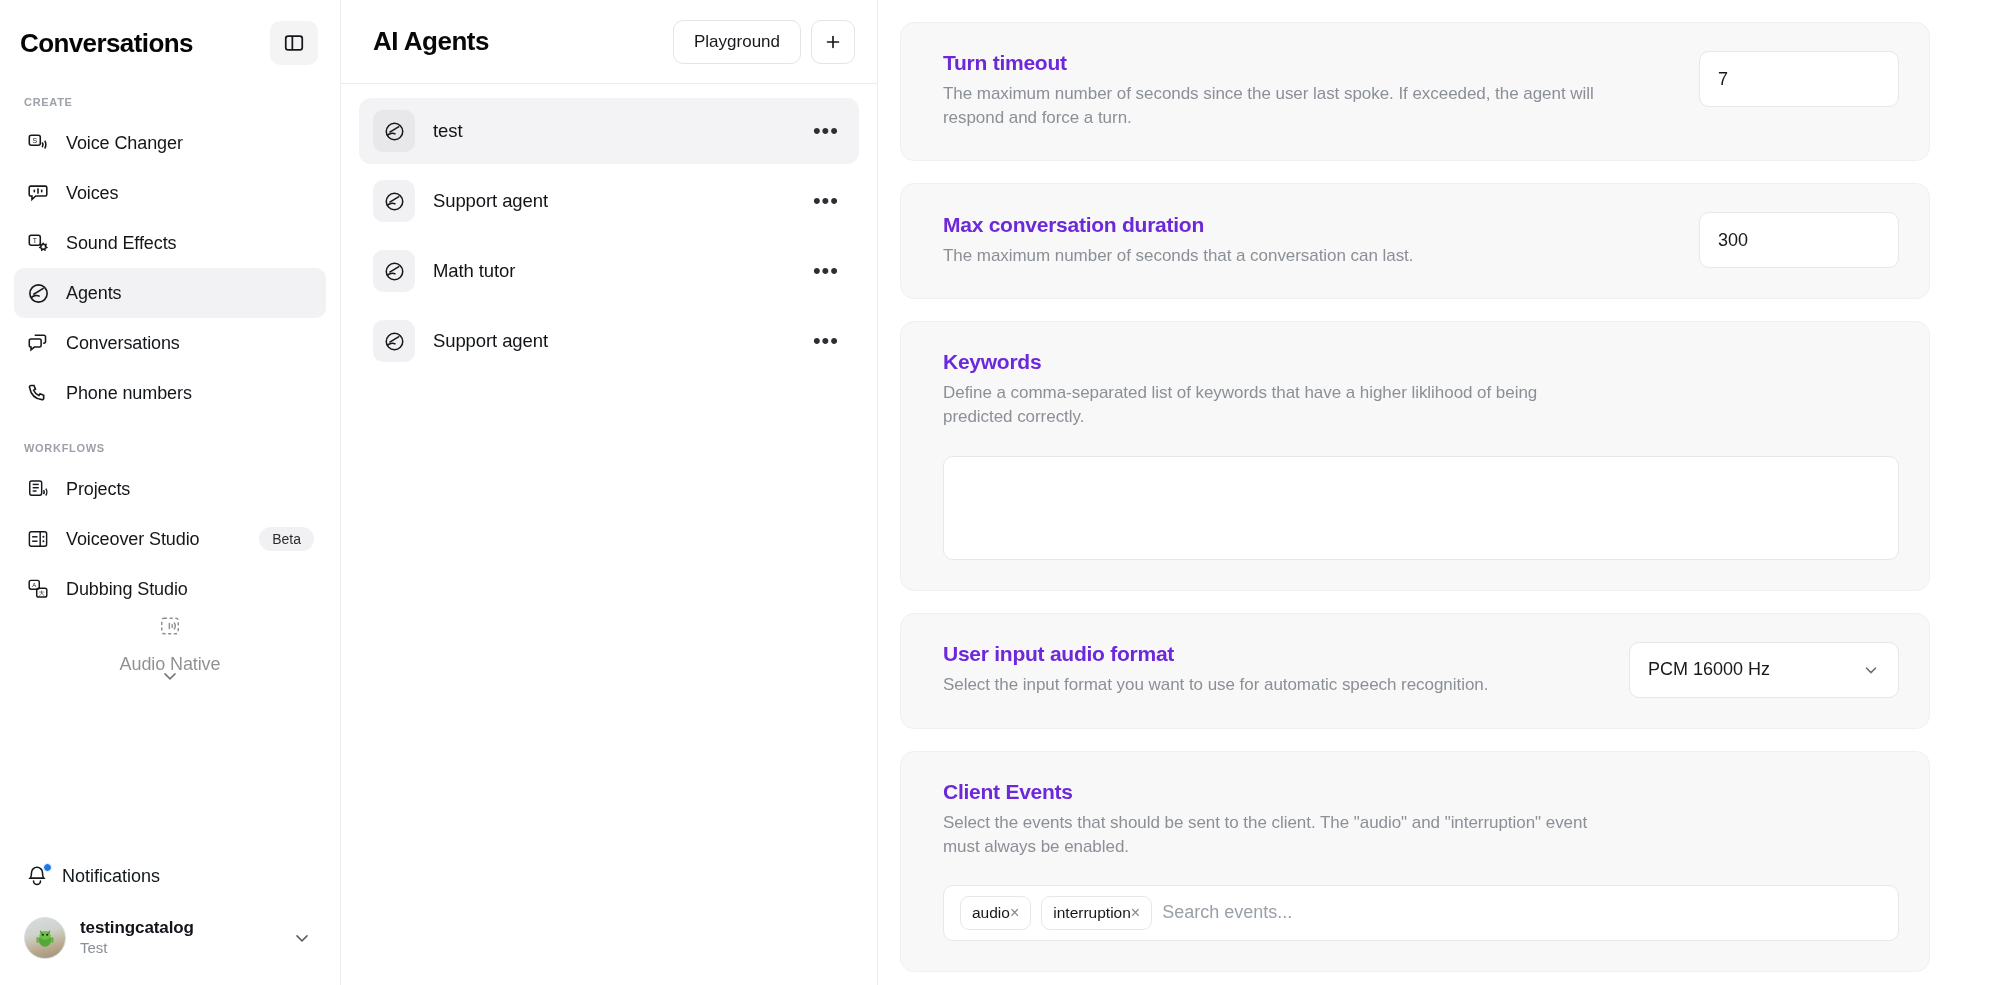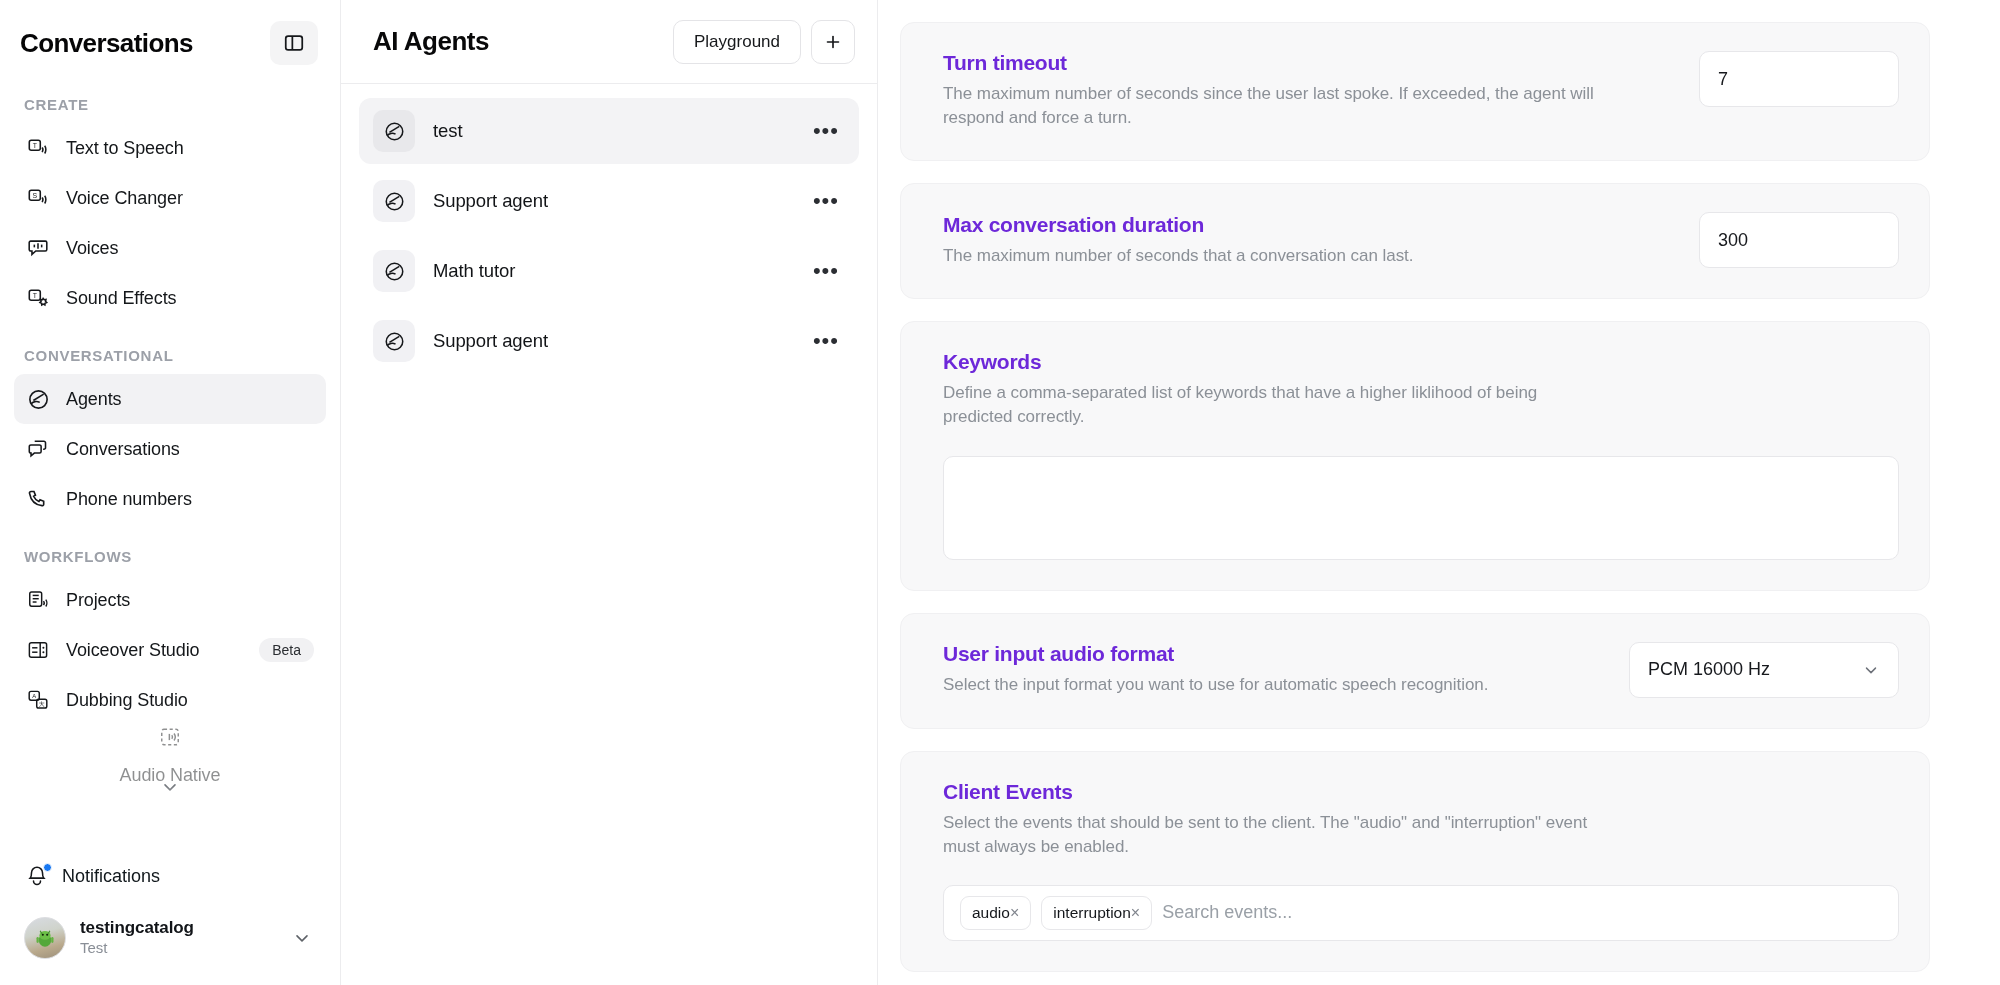--- a/index.html
+++ b/index.html
@@ -31,21 +31,21 @@
   }
   .panel-toggle {
     width: 48px; height: 44px; border-radius: 10px; background: #f4f4f5;
     display: flex; align-items: center; justify-content: center; cursor: pointer;
   }
   .sb-scroll {
     flex: 1 1 auto; overflow: hidden; position: relative;
     padding: 0 14px;
   }
   .sb-group-label {
-    font-size: 15px; font-weight: 600; color: #9ca0a8;
+    font-size: 11px; font-weight: 600; color: #9ca0a8;
     letter-spacing: 0.7px; padding: 10px 10px 10px 10px;
   }
   .sb-item {
     display: flex; align-items: center; gap: 16px;
     height: 50px; border-radius: 10px; padding: 0 12px;
     cursor: pointer; position: relative;
   }
   .sb-item.active { background: #f2f2f4; }
   .sb-item .ic { width: 24px; height: 24px; flex: 0 0 24px;
     display: flex; align-items: center; justify-content: center; }
@@ -200,31 +200,20 @@
           <rect x="3" y="4.5" width="18" height="15" rx="2.6"></rect>
           <line x1="10.2" y1="4.5" x2="10.2" y2="19.5"></line>
         </svg>
       </div>
     </div>
 
     <div class="sb-scroll">
 
       <div class="sb-group-label">CREATE</div>
 
-      <div class="sb-item">
-        <span class="ic">
-          <svg width="22" height="22" viewBox="0 0 24 24" fill="none" stroke="#16181b" stroke-width="1.7">
-            <rect x="2.5" y="3.5" width="12" height="11" rx="2.2"></rect>
-            <text x="8.5" y="11.6" font-size="7.5" fill="#16181b" stroke="none" text-anchor="middle" font-family="Liberation Sans">T</text>
-            <path d="M16.5 11.5c1 1.4 1 3.6 0 5"></path>
-              <path d="M19.3 9.6c1.7 2.2 1.7 6.1 0 8.3"></path>
-          </svg>
-        </span>
-        <span class="lbl">Text to Speech</span>
-      </div>
 
       <div class="sb-item">
         <span class="ic">
           <svg width="22" height="22" viewBox="0 0 24 24" fill="none" stroke="#16181b" stroke-width="1.7">
             <rect x="2.5" y="3.5" width="12" height="11" rx="2.2"></rect>
             <text x="8.5" y="11.6" font-size="7.5" fill="#16181b" stroke="none" text-anchor="middle" font-family="Liberation Sans">S</text>
             <path d="M16.5 11.5c1 1.4 1 3.6 0 5"></path>
               <path d="M19.3 9.6c1.7 2.2 1.7 6.1 0 8.3"></path>
           </svg>
         </span>
@@ -247,21 +236,20 @@
         <span class="ic">
           <svg width="22" height="22" viewBox="0 0 24 24" fill="none" stroke="#16181b" stroke-width="1.7">
             <rect x="2.5" y="3.5" width="12" height="11" rx="2.2"></rect>
             <text x="8.5" y="11.6" font-size="7.5" fill="#16181b" stroke="none" text-anchor="middle" font-family="Liberation Sans">T</text>
             <path d="M17.6 12.4l1.2 1.5 1.9-.3-.5 1.9 1.3 1.4-1.8.8-.2 1.9-1.7-.9-1.7.9-.2-1.9-1.8-.8 1.3-1.4-.5-1.9 1.9.3z"></path>
           </svg>
         </span>
         <span class="lbl">Sound Effects</span>
       </div>
 
-      <div class="sb-group-label" style="padding-top:24px;">CONVERSATIONAL</div>
 
       <div class="sb-item active">
         <span class="ic">
           <svg width="23" height="23" viewBox="0 0 24 24" fill="none" stroke="#16181b" stroke-width="1.7">
             <circle cx="12" cy="12" r="9"></circle>
             <path d="M4.2 16.6c1.9-2.6 6-3.3 9.1-1.6"></path>
             <path d="M6.6 13.1L17.4 6.4"></path>
           </svg>
         </span>
         <span class="lbl">Agents</span>

